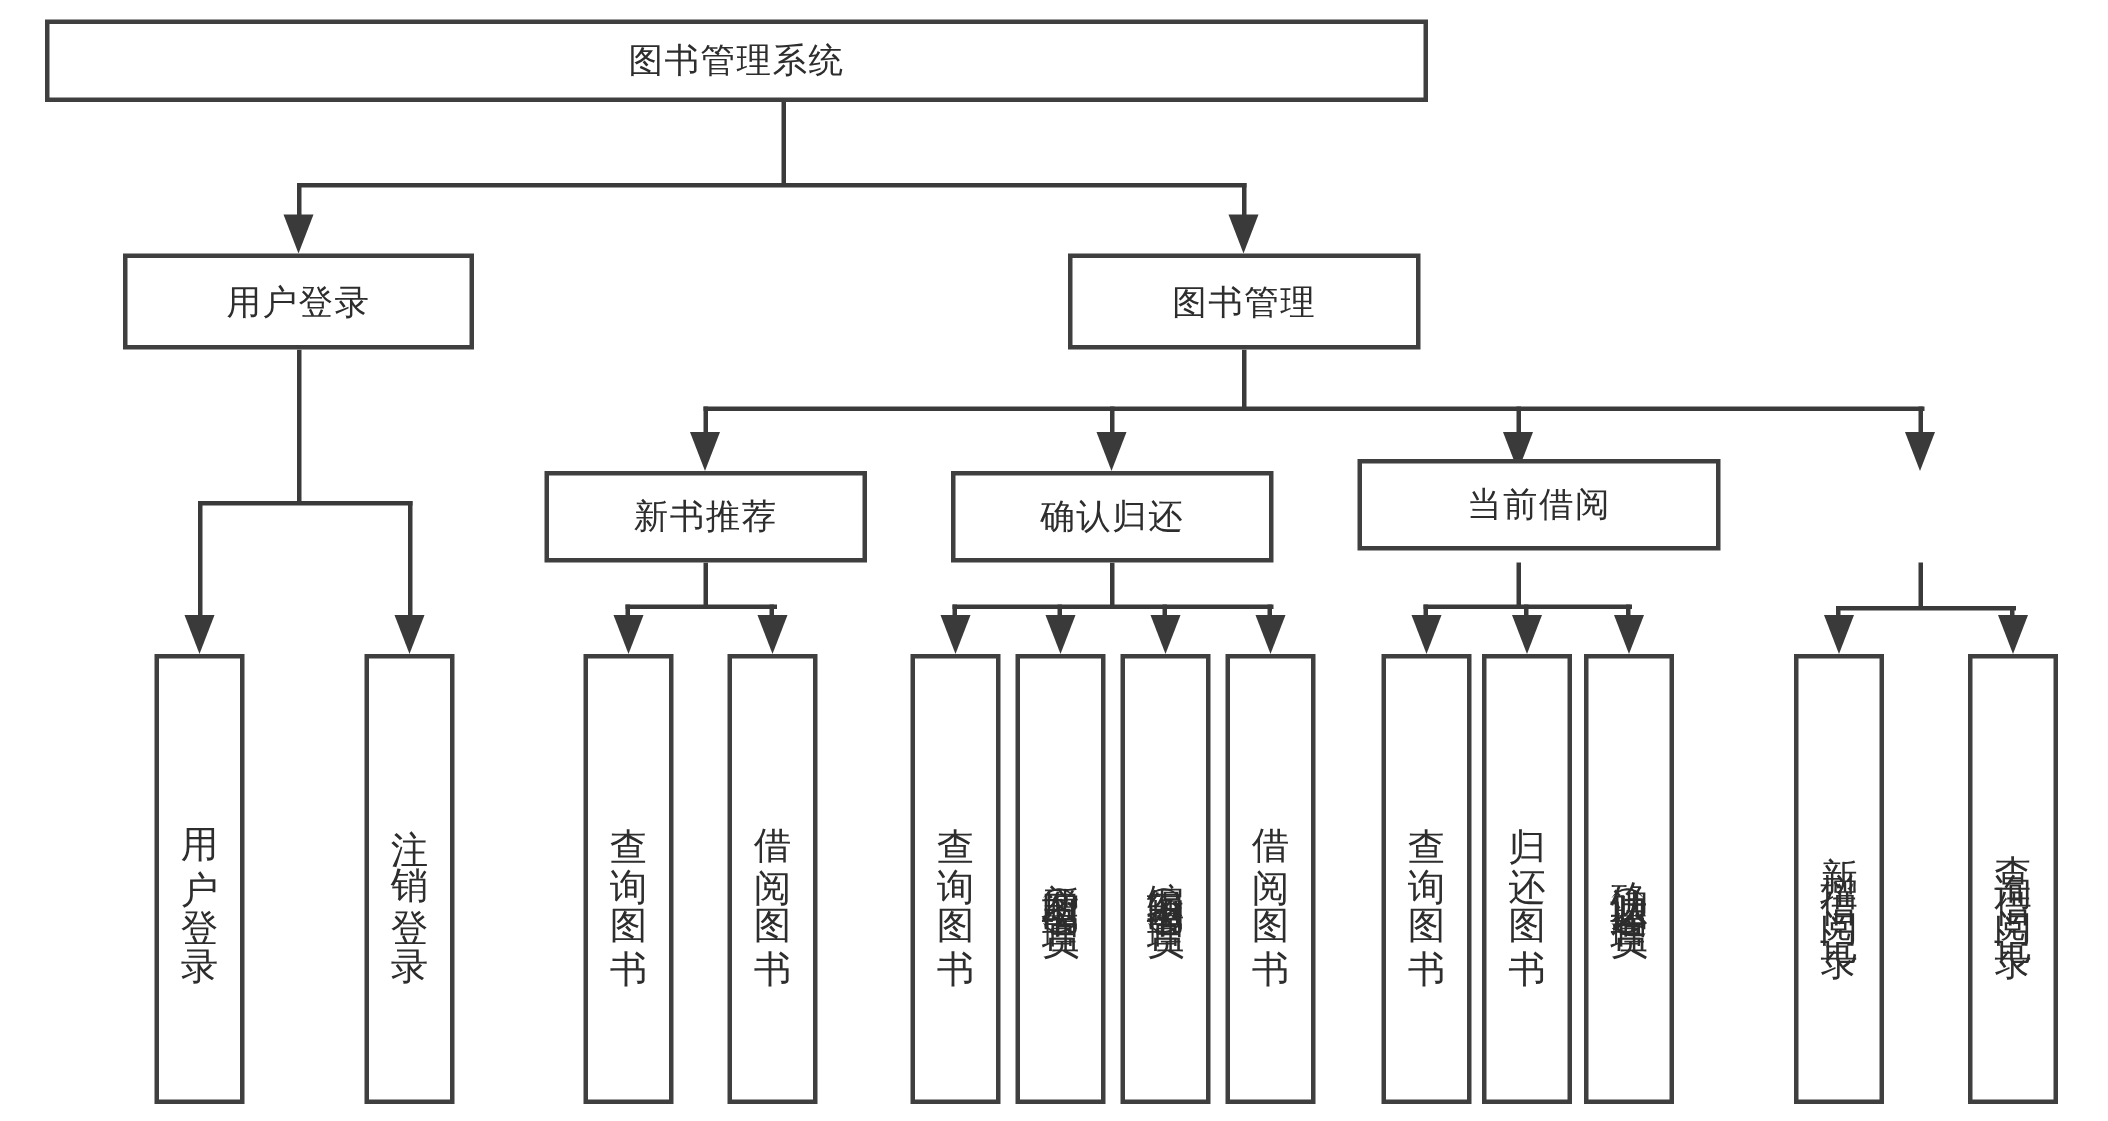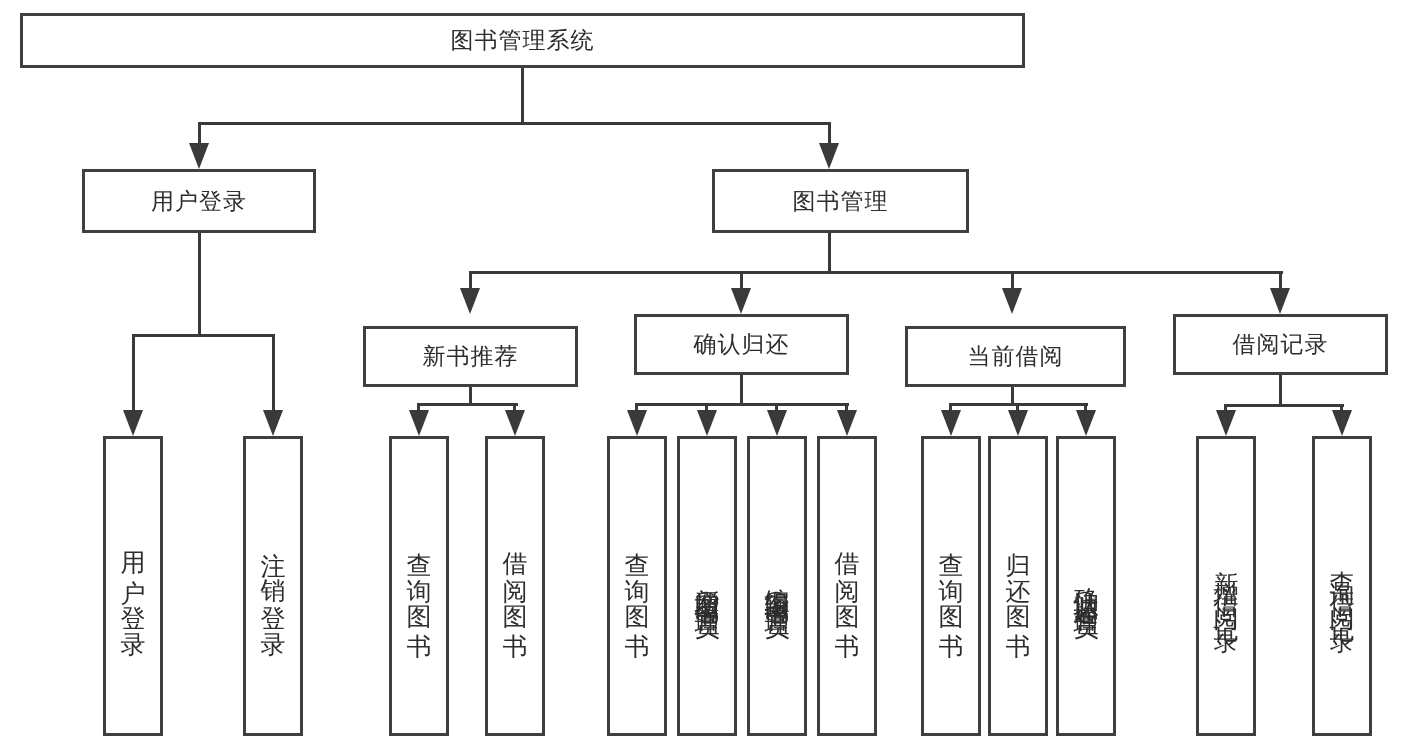--- a/index.html
+++ b/index.html
@@ -72,35 +72,35 @@
     color: var(--wm);
     z-index: 5;
     white-space: nowrap;
   }
 </style>
 </head>
 <body>
 
 <div class="canvas">
 
-  <div class="node h" style="left:20px;top:13px;width:1005px;height:55px">
+  <div class="node h" style="left:30px;top:13px;width:922px;height:55px">
     <span>图书管理系统</span>
   </div>
 
   <div class="vline" style="left:521px;top:68px;height:54px"></div>
   <div class="hline" style="left:198px;top:122px;width:633px"></div>
   <div class="vline" style="left:198px;top:122px;height:24px"></div>
   <div class="arrow" style="left:189px;top:143px"></div>
   <div class="vline" style="left:828px;top:122px;height:24px"></div>
   <div class="arrow" style="left:819px;top:143px"></div>
 
   <div class="node h" style="left:82px;top:169px;width:234px;height:64px">
     <span>用户登录</span>
   </div>
-  <div class="node h" style="left:712px;top:169px;width:257px;height:64px">
+  <div class="node h" style="left:712px;top:169px;width:235px;height:64px">
     <span>图书管理</span>
   </div>
 
   <div class="vline" style="left:198px;top:233px;height:103px"></div>
   <div class="hline" style="left:132px;top:334px;width:143px"></div>
   <div class="vline" style="left:132px;top:334px;height:76px"></div>
   <div class="arrow" style="left:123px;top:410px"></div>
   <div class="vline" style="left:272px;top:334px;height:76px"></div>
   <div class="arrow" style="left:263px;top:410px"></div>
 
@@ -108,31 +108,28 @@
   <div class="hline" style="left:469px;top:271px;width:814px"></div>
   <div class="vline" style="left:469px;top:271px;height:20px"></div>
   <div class="arrow" style="left:460px;top:288px"></div>
   <div class="vline" style="left:740px;top:271px;height:20px"></div>
   <div class="arrow" style="left:731px;top:288px"></div>
   <div class="vline" style="left:1011px;top:271px;height:20px"></div>
   <div class="arrow" style="left:1002px;top:288px"></div>
   <div class="vline" style="left:1279px;top:271px;height:20px"></div>
   <div class="arrow" style="left:1270px;top:288px"></div>
 
-  <div class="node h" style="left:363px;top:326px;width:215px;height:61px">
+  <div class="node h" style="left:363px;top:314px;width:215px;height:61px">
     <span>新书推荐</span>
   </div>
   <div class="node h" style="left:634px;top:314px;width:215px;height:61px">
     <span>确认归还</span>
   </div>
-  <div class="node h" style="left:905px;top:326px;width:221px;height:61px">
+  <div class="node h" style="left:905px;top:306px;width:242px;height:61px">
     <span>当前借阅</span>
-  </div>
-  <div class="node h" style="left:1173px;top:314px;width:215px;height:61px">
-    <span>借阅记录</span>
   </div>
 
   <div class="vline" style="left:469px;top:375px;height:30px"></div>
   <div class="hline" style="left:417px;top:403px;width:101px"></div>
   <div class="vline" style="left:417px;top:403px;height:9px"></div>
   <div class="arrow" style="left:409px;top:410px"></div>
   <div class="vline" style="left:513px;top:403px;height:9px"></div>
   <div class="arrow" style="left:505px;top:410px"></div>
 
   <div class="vline" style="left:740px;top:375px;height:30px"></div>

